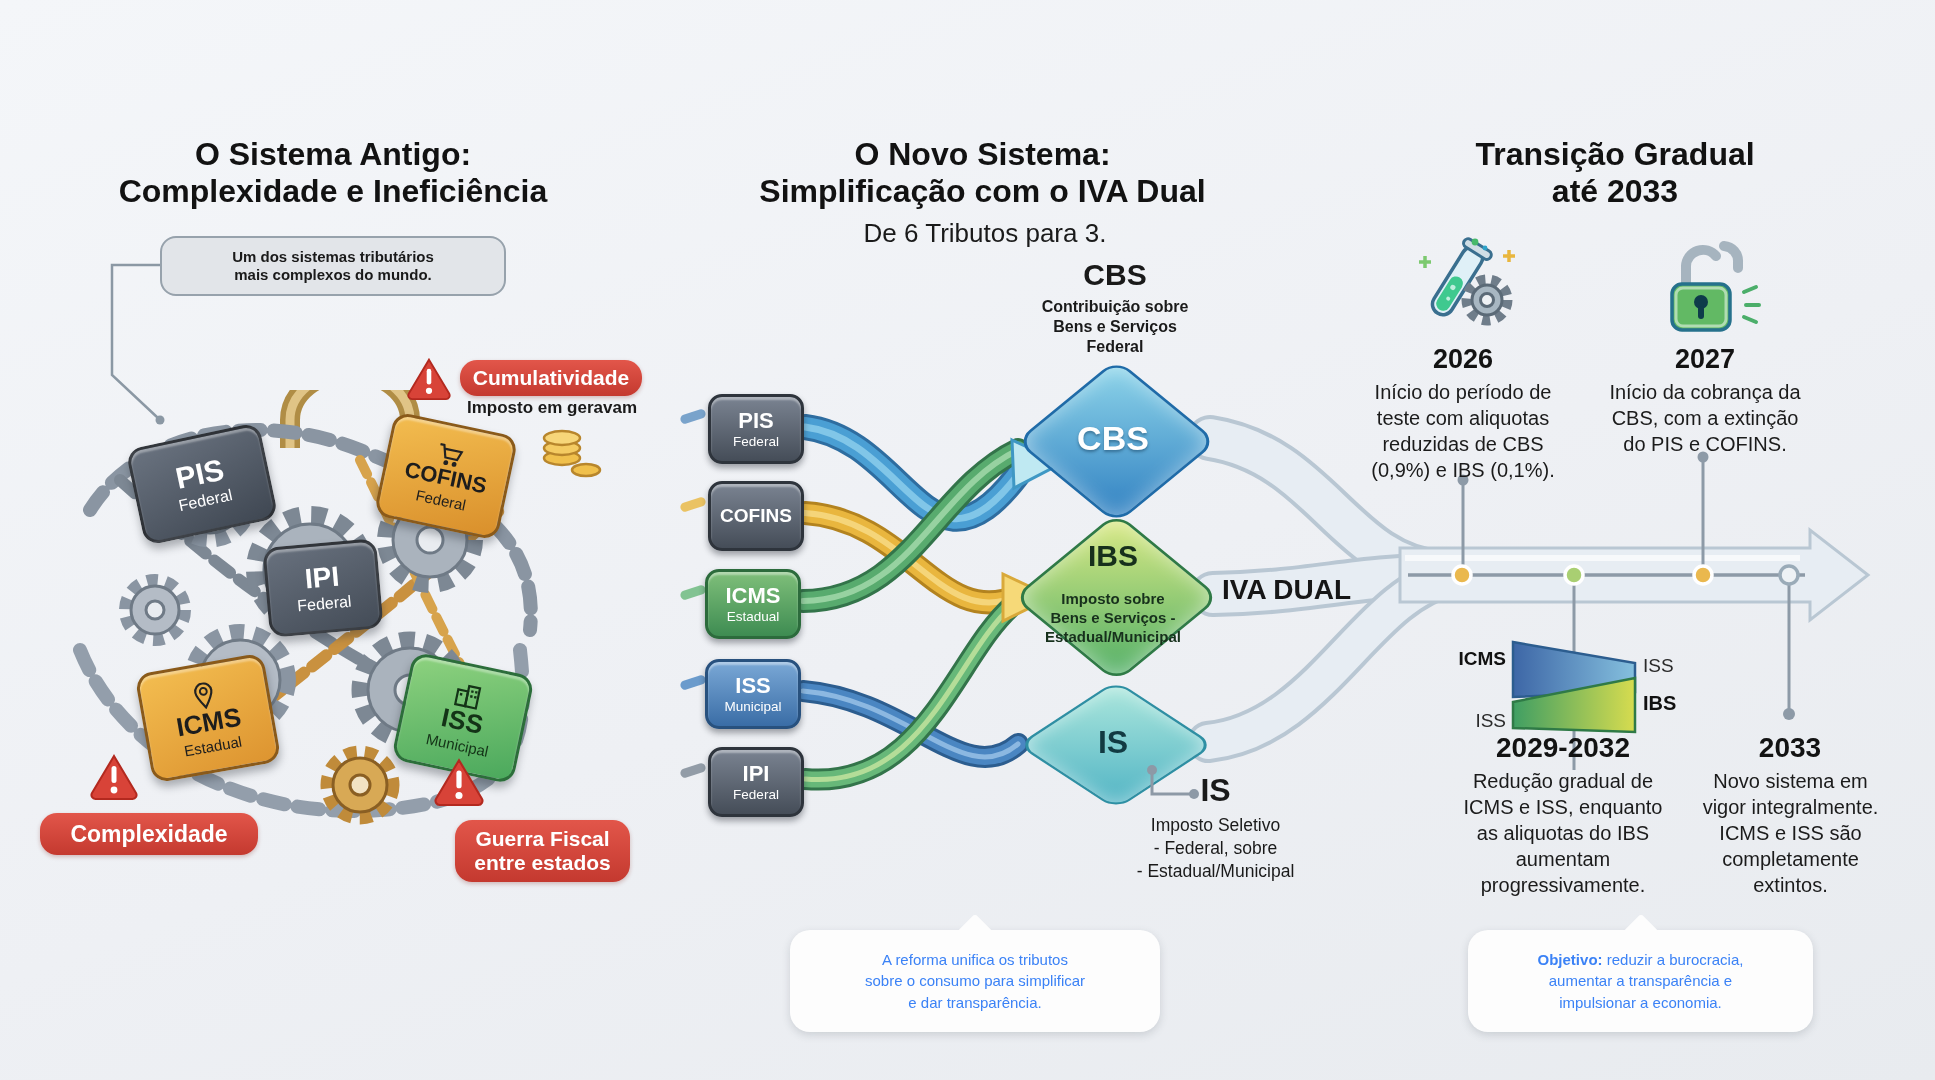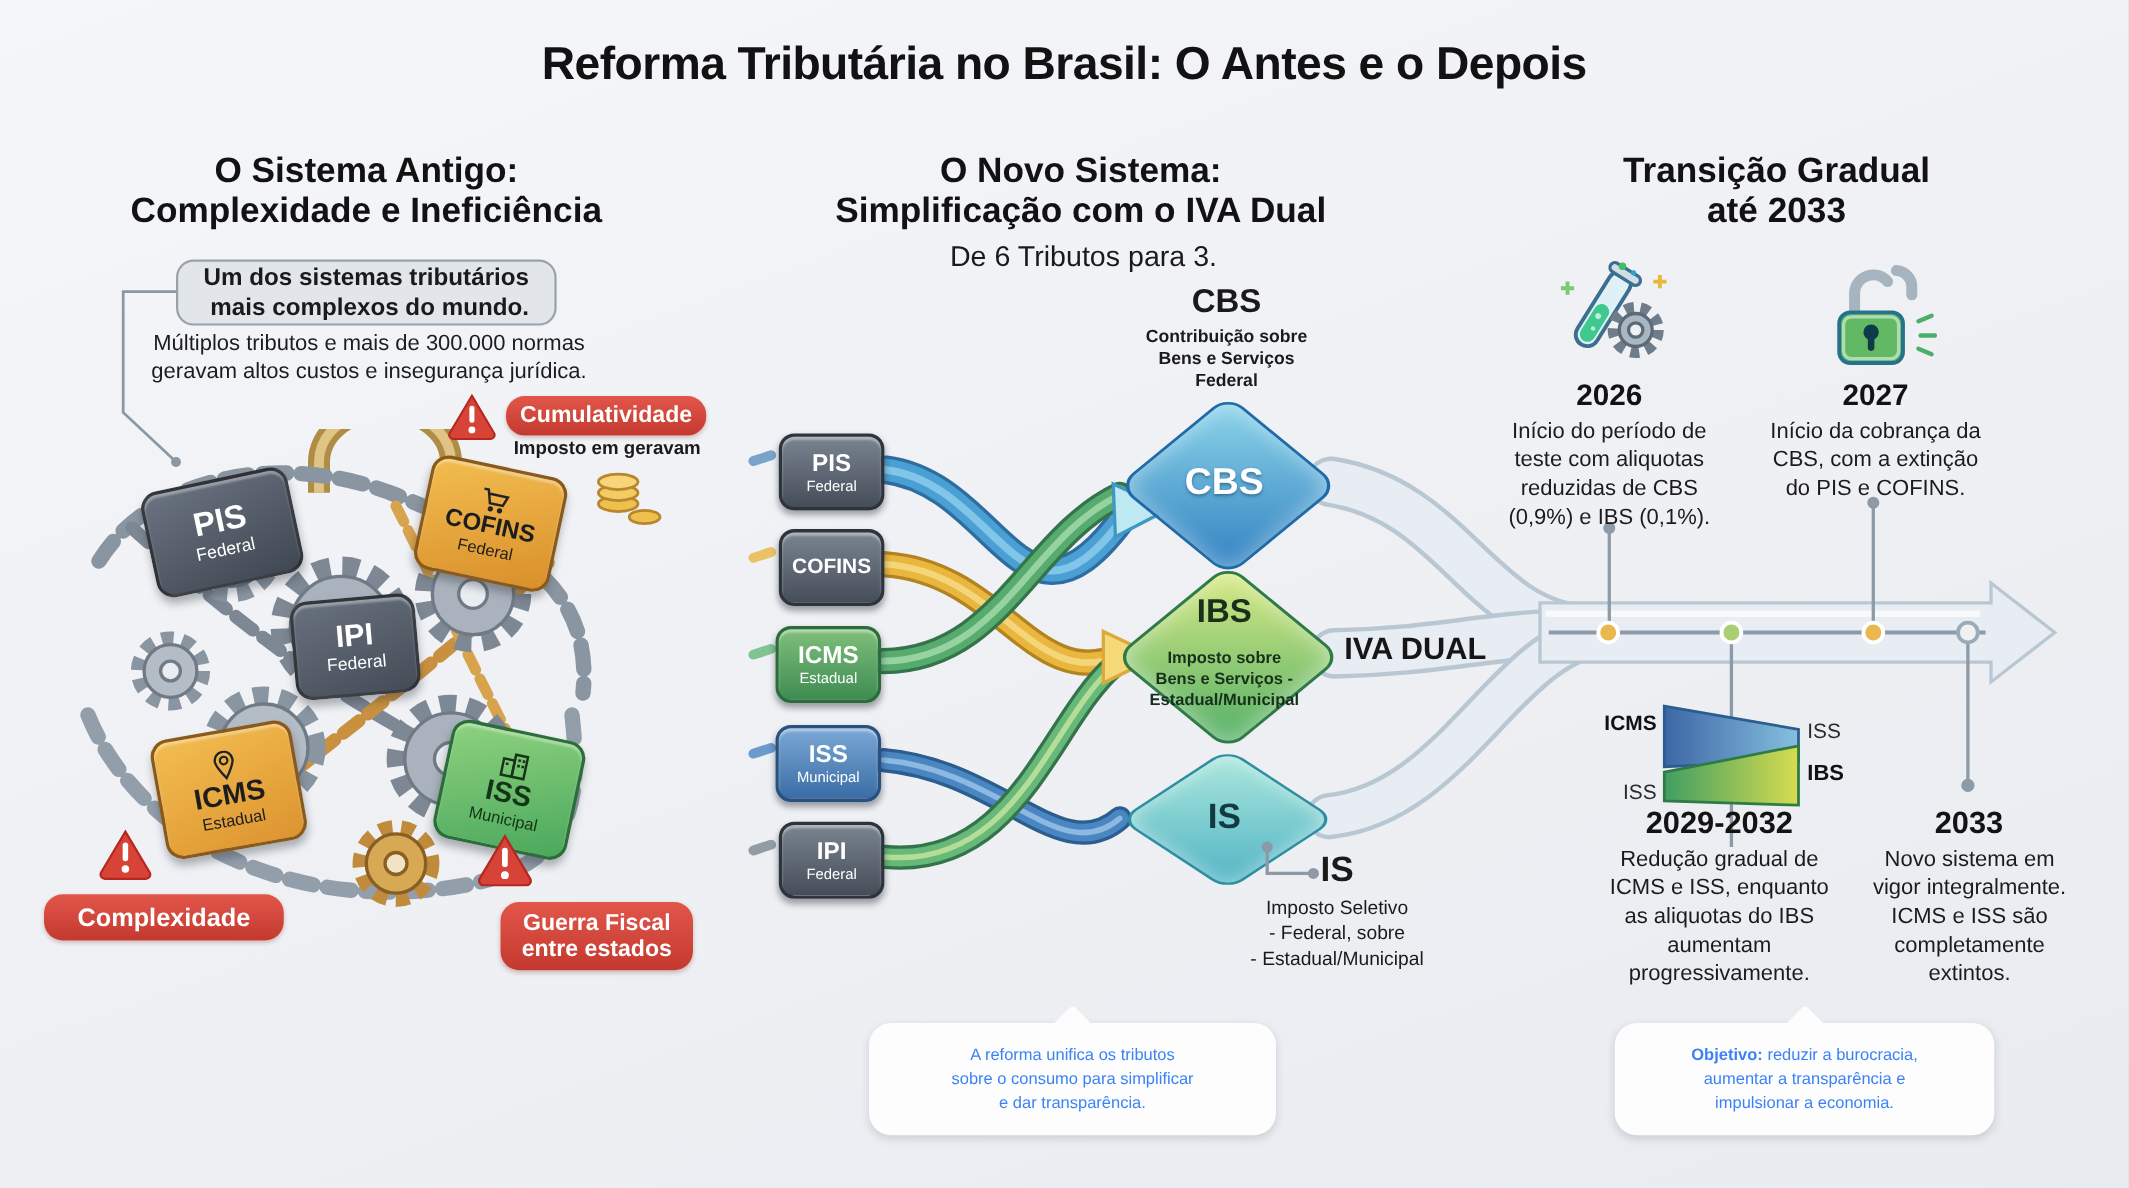--- a/index.html
+++ b/index.html
@@ -4,21 +4,21 @@
 <style>
   html,body{margin:0;padding:0;background:#dfe3e8;}
   .canvas{position:relative;width:1935px;height:1080px;overflow:hidden;
     background:linear-gradient(160deg,#f4f6f9 0%,#eef0f4 55%,#e8ebef 100%);
     font-family:"Liberation Sans",sans-serif;color:#1a1a1a;}
   .abs{position:absolute;}
   .t{position:absolute;white-space:pre-line;text-align:center;}
   .hd{font-size:32px;font-weight:800;line-height:1.16;color:#121212;}
   .title{font-size:42px;font-weight:800;letter-spacing:-0.5px;color:#121212;text-align:center;}
   .callout{background:#e2e5e9;border:2.5px solid #97a2ac;border-radius:16px;
-    font-size:22px;font-weight:bold;line-height:1.22;display:flex;align-items:center;justify-content:center;text-align:right;}
+    font-size:15px;font-weight:bold;line-height:1.22;display:flex;align-items:center;justify-content:center;}
   .desc{font-size:20px;line-height:1.28;color:#1c1c1c;}
   .badge{position:absolute;background:linear-gradient(180deg,#e2564a,#c4392f);color:#fff;
     border-radius:17px;font-weight:bold;display:flex;align-items:center;justify-content:center;
     text-align:center;line-height:1.15;box-shadow:0 2px 4px rgba(120,20,10,.25);white-space:pre-line;}
   .blockTax{position:absolute;border-radius:16px;display:flex;flex-direction:column;align-items:center;
     justify-content:center;box-shadow:inset 0 3px 2px rgba(255,255,255,.35), 0 6px 8px rgba(40,45,55,.35);
     border:3px solid rgba(30,30,30,.55);}
   .blockTax .code{font-weight:800;line-height:1;}
   .blockTax .lvl{font-size:16px;margin-top:3px;}
   .pill{position:absolute;width:90px;height:64px;border-radius:14px;display:flex;flex-direction:column;
@@ -140,35 +140,32 @@
           <circle cx="95" cy="220" r="9" fill="#e9ecf0" stroke="#6f7a86" stroke-width="3"></circle>
         </g>
       <g>
           <circle cx="300" cy="395" r="33" fill="none" stroke="#c08b3a" stroke-width="13" stroke-dasharray="12 8"></circle>
           <circle cx="300" cy="395" r="27" fill="#d8a955" stroke="#8a5f23" stroke-width="3"></circle>
           <circle cx="300" cy="395" r="10" fill="#f2e3c4" stroke="#8a5f23" stroke-width="3"></circle>
         </g>
     </g>
   </svg>
 
-  <div class="abs title" style="left:0;top:34px;width:1935px;">Reforma Tributária no Brasil: O Antes e o Depois</div>
 
   <div class="t hd" style="left:93px;top:136px;width:480px;">O Sistema Antigo:
 Complexidade e Ineficiência</div>
 
   <svg class="abs" style="left:100px;top:255px;" width="80" height="180" viewBox="0 0 80 180">
     <path d="M60,10 L12,10 L12,120 L58,163" fill="none" stroke="#8b98a4" stroke-width="2.5"></path>
     <circle cx="60" cy="165" r="4.5" fill="#8b98a4"></circle>
   </svg>
 
   <div class="abs callout t" style="left:160px;top:236px;width:342px;height:56px;">Um dos sistemas tributários
 mais complexos do mundo.</div>
 
-  <div class="t desc" style="left:118px;top:300px;width:435px;">Múltiplos tributos e mais de 300.000 normas
-geravam altos custos e insegurança jurídica.</div>
 
   <svg class="abs" style="left:405px;top:356px;" width="48" height="44" viewBox="0 0 50 48">
     <path d="M25,4 L47,41 a4,4 0 0 1 -3.5,6 H6.5 a4,4 0 0 1 -3.5,-6 Z" fill="#d84338" stroke="#b3291f" stroke-width="2"></path>
     <rect x="22.5" y="14" width="5" height="17" rx="2.5" fill="#fff"></rect>
       <circle cx="25" cy="38" r="3.4" fill="#fff"></circle>
   </svg>
   <div class="badge" style="left:460px;top:360px;width:182px;height:36px;font-size:21px;">Cumulatividade</div>
   <div class="t" style="left:463px;top:398px;width:178px;font-size:17px;font-weight:bold;">Imposto em geravam</div>
   <svg class="abs" style="left:540px;top:424px;" width="62" height="58" viewBox="0 0 62 58">
     <ellipse cx="22" cy="34" rx="18" ry="7" fill="#f0c04c" stroke="#b8862c" stroke-width="2.5"></ellipse>

